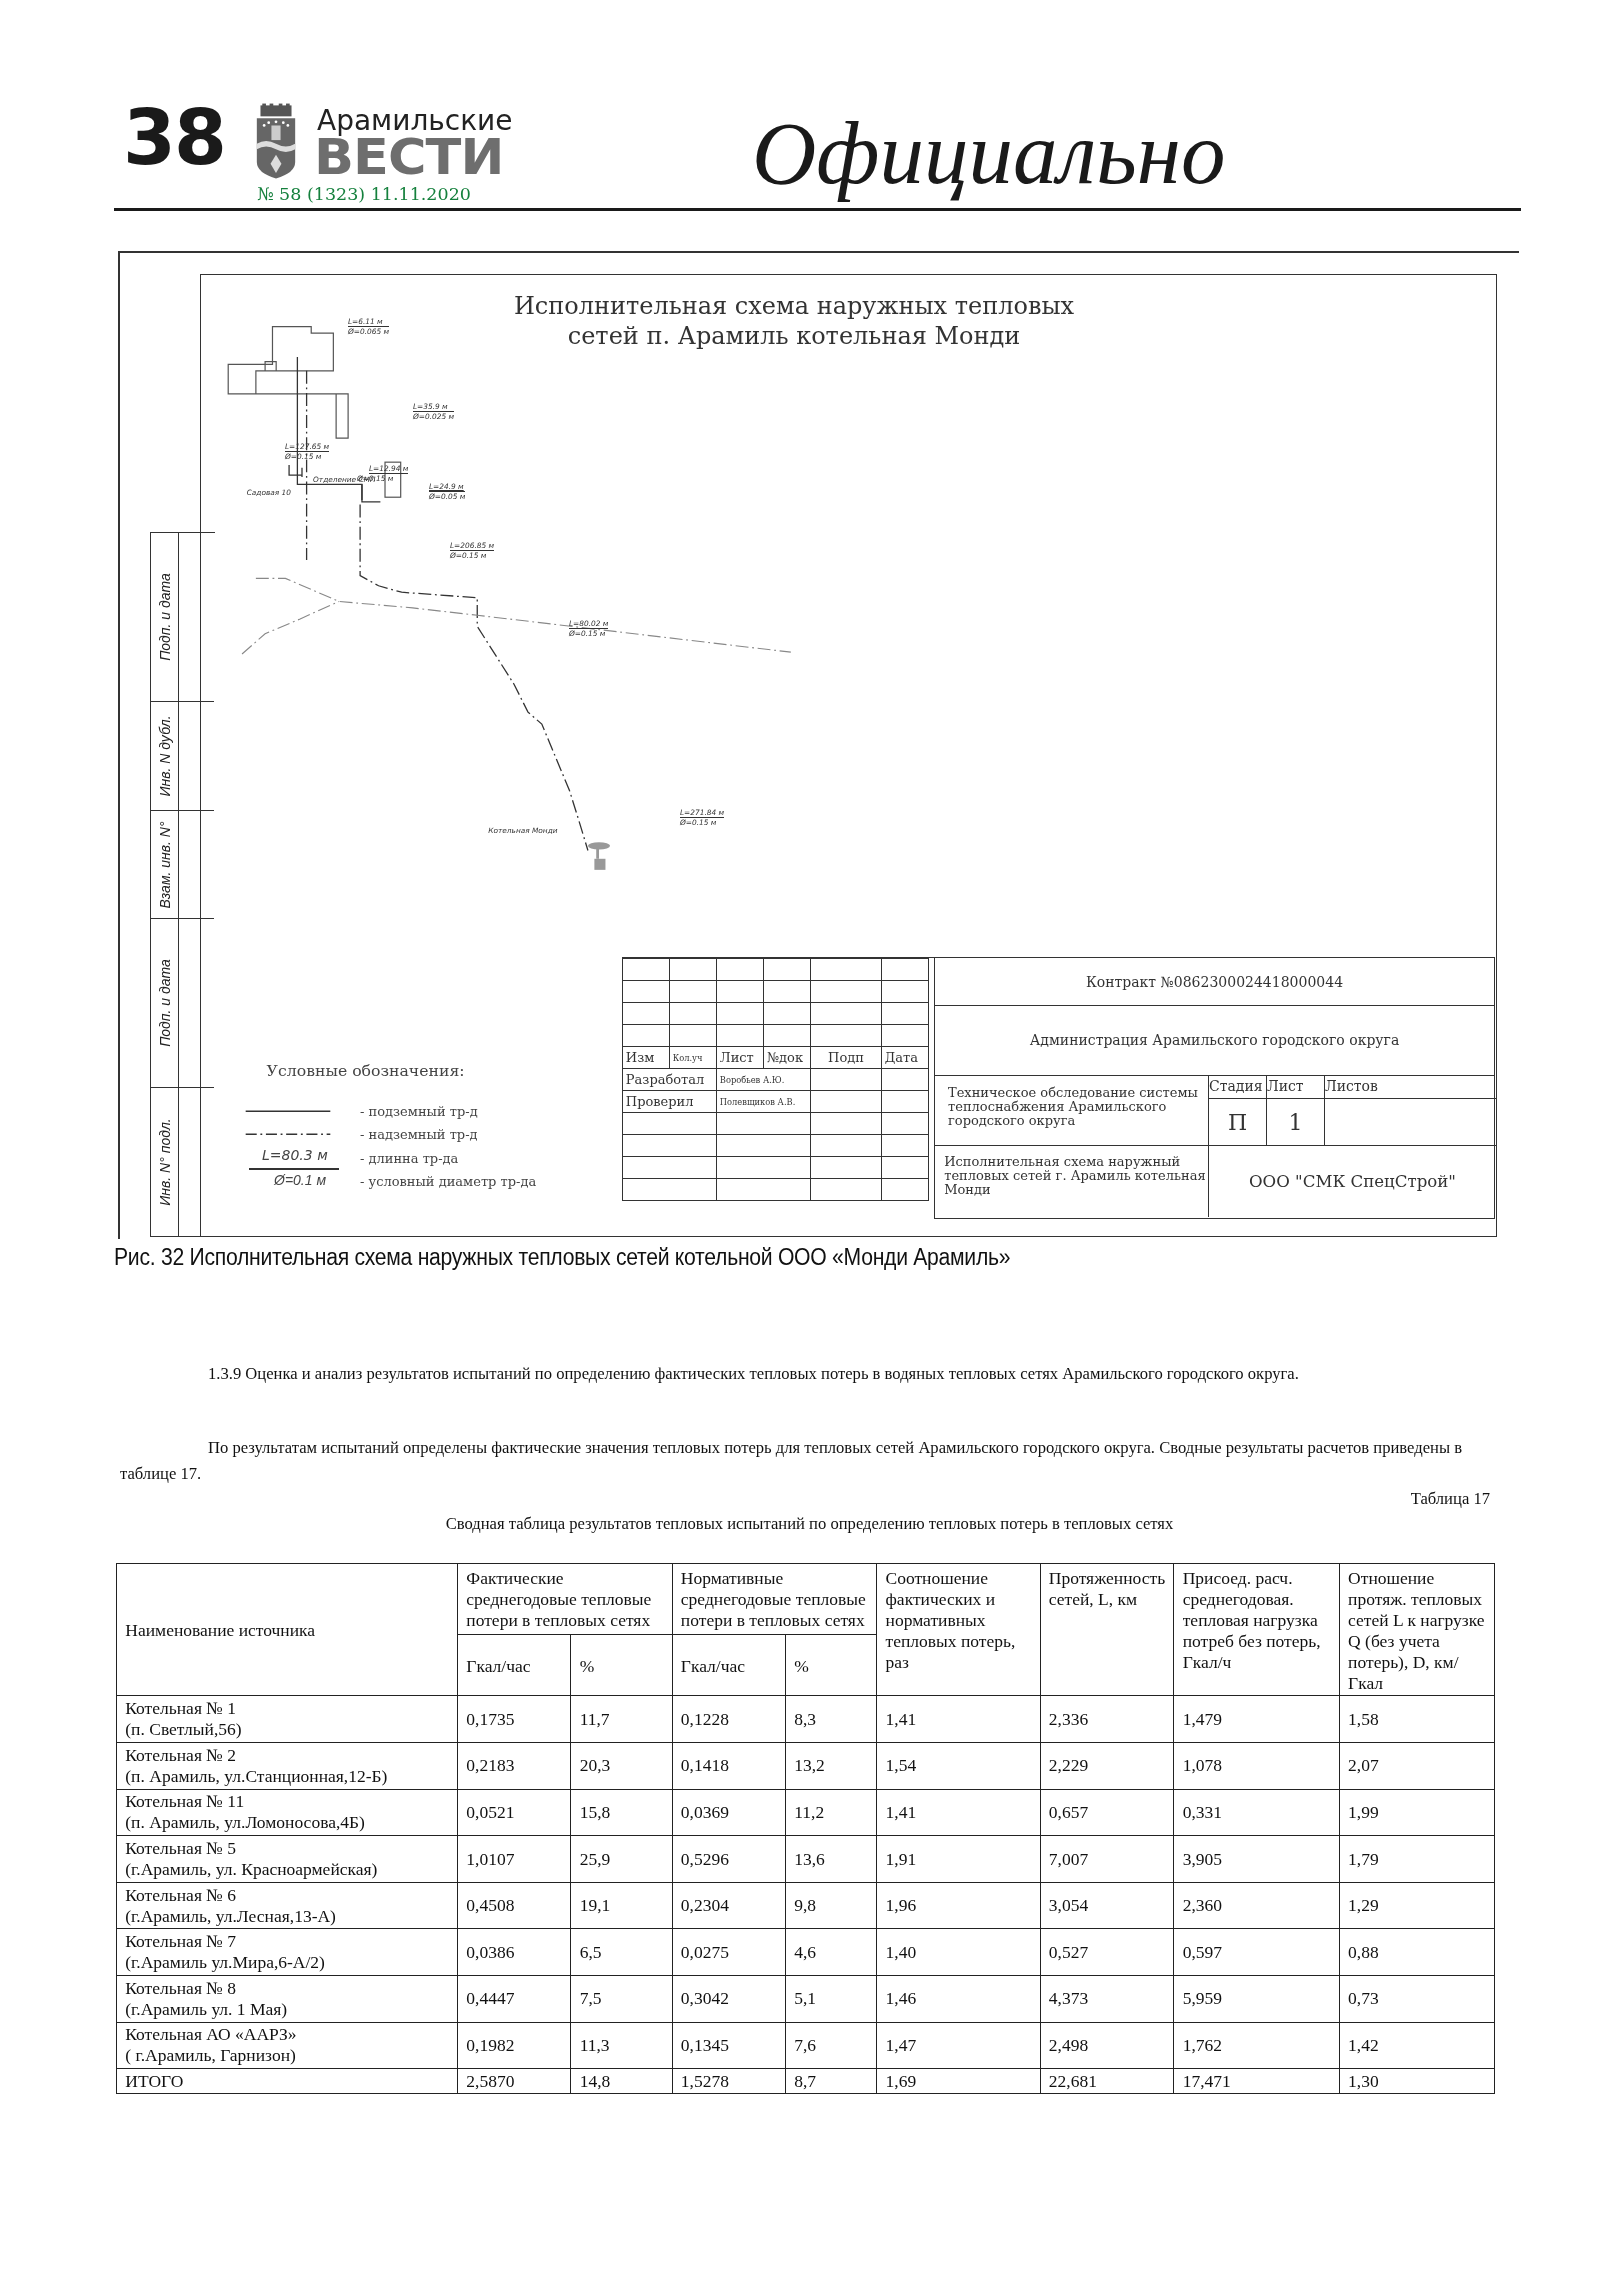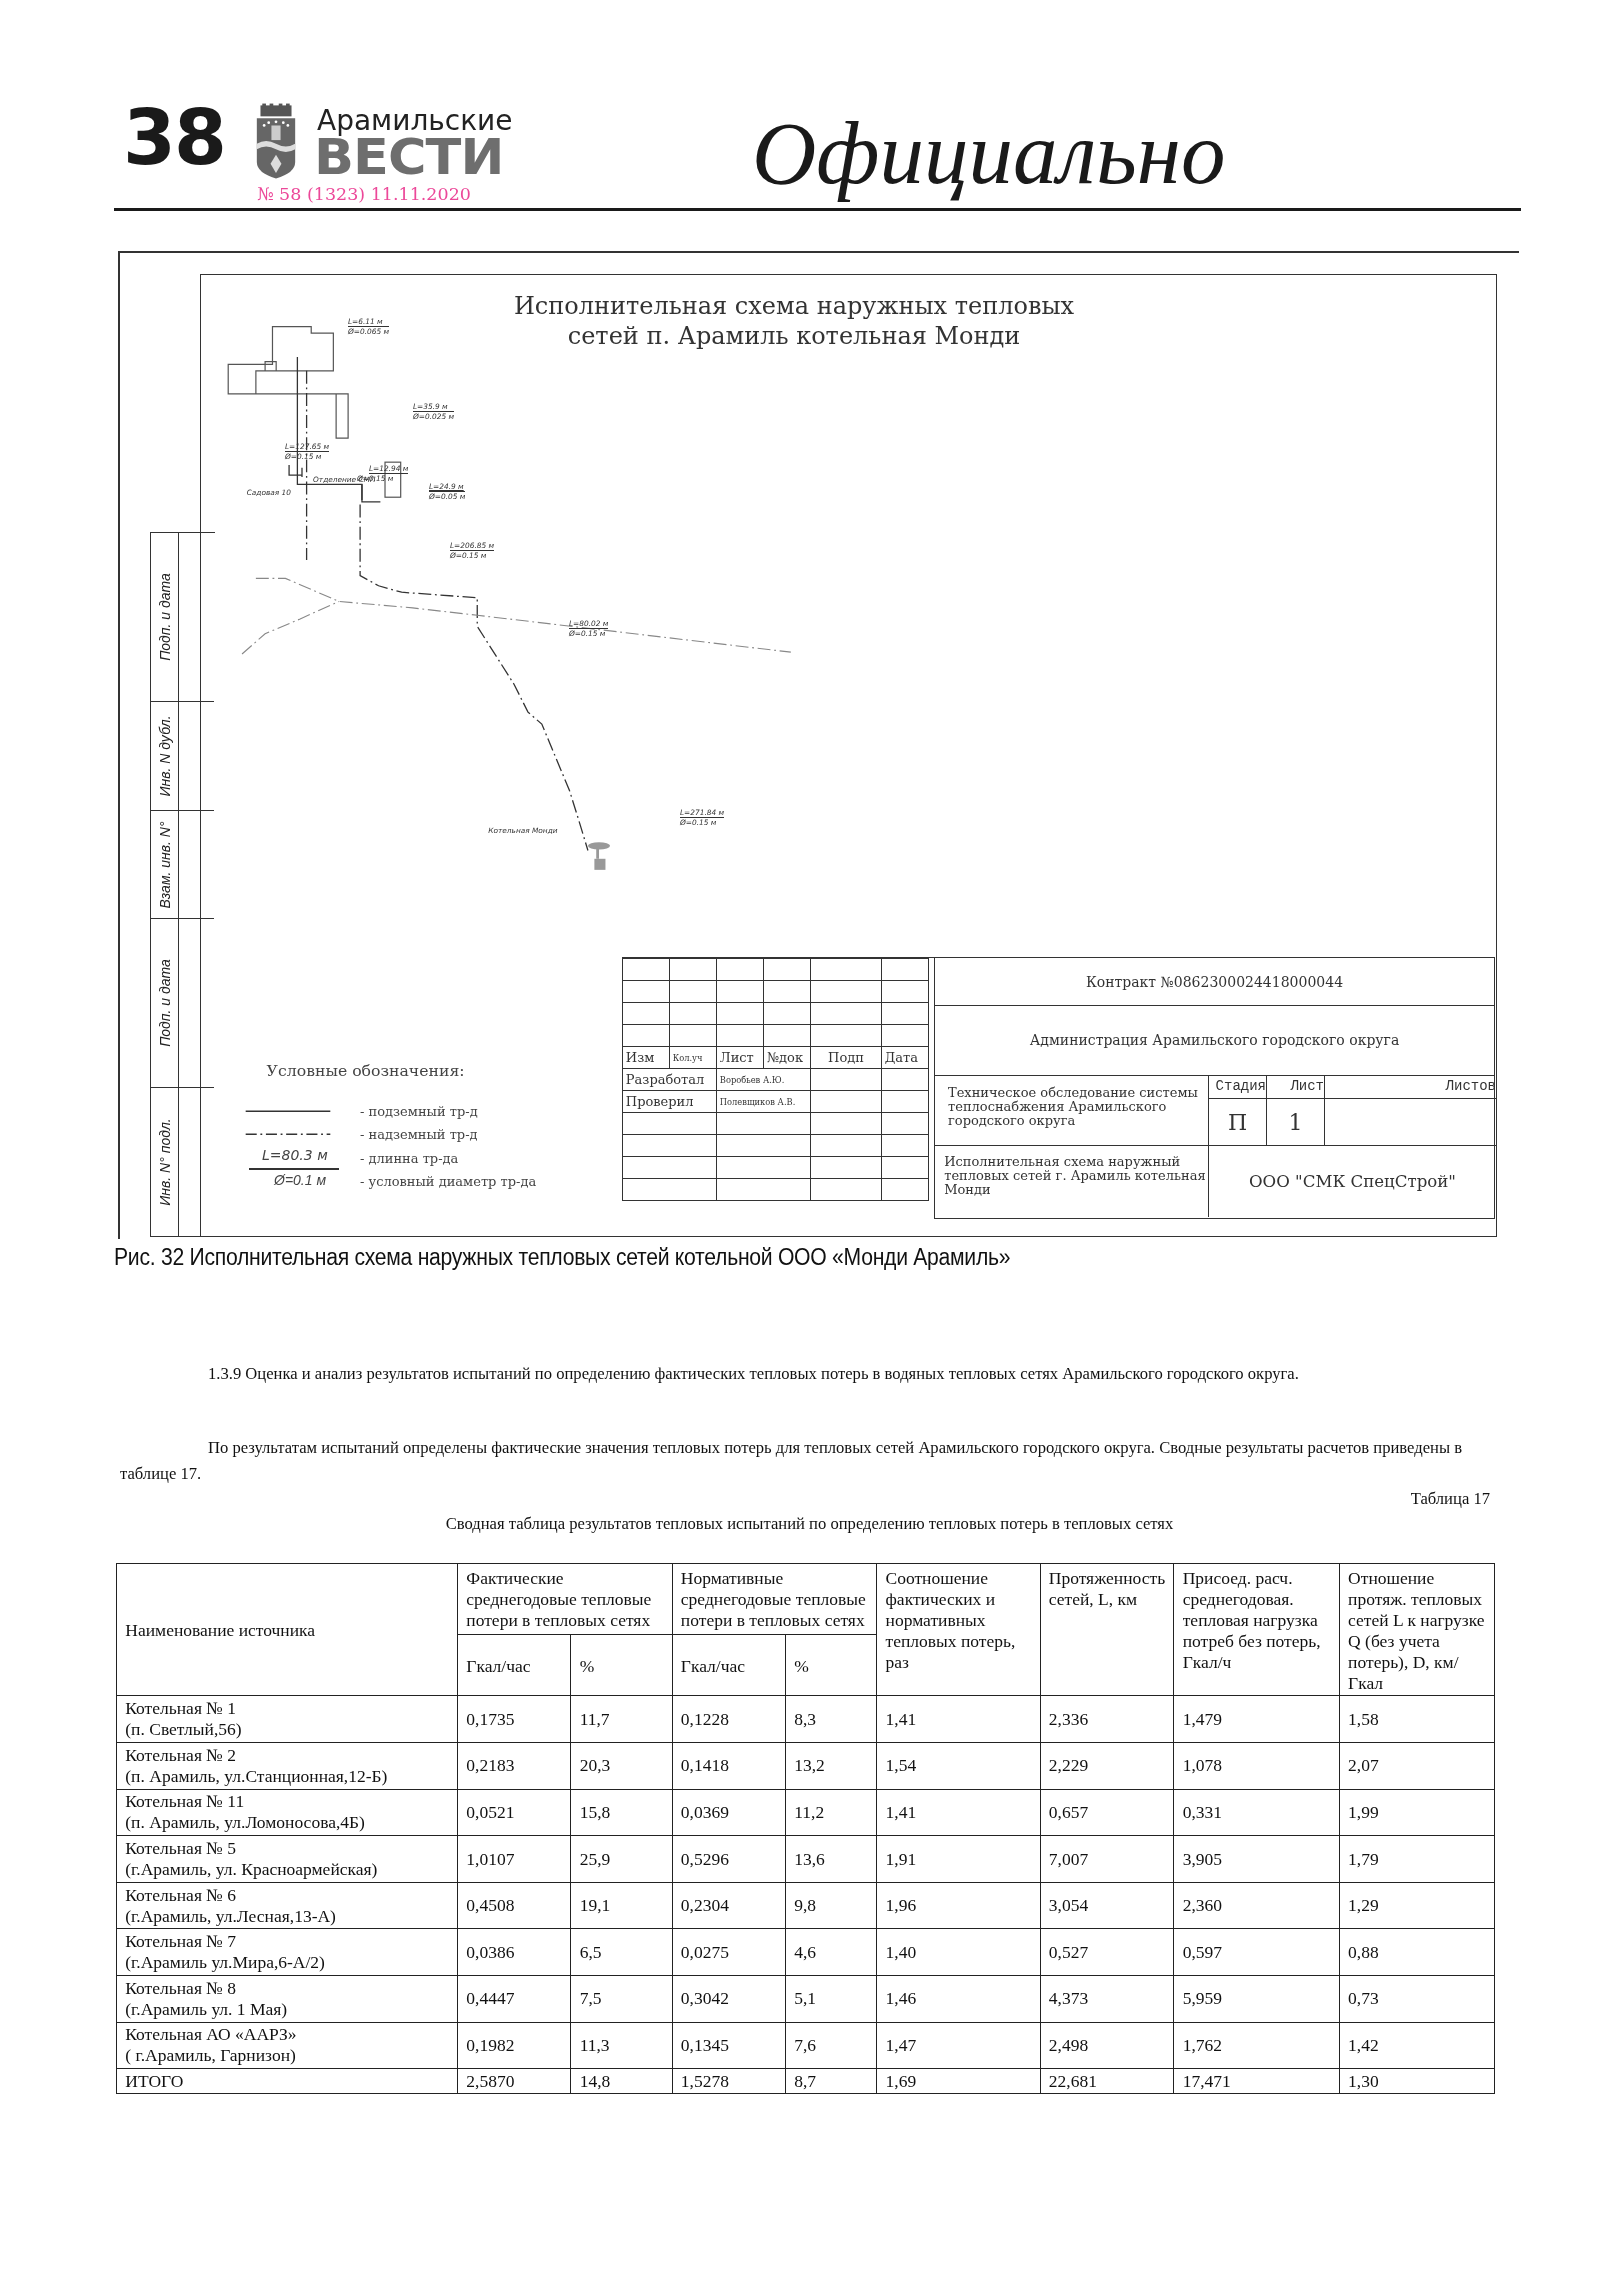--- a/index.html
+++ b/index.html
@@ -3,21 +3,21 @@
 <meta charset="utf-8">
 <style>
   html, body { margin: 0; padding: 0; background: #ffffff; }
   body { width: 1619px; height: 2290px; position: relative; overflow: hidden; color: #111; font-family: "Liberation Serif", serif; }
 
   
   .page-num { position: absolute; left: 123px; top: 100px; font-family: "DejaVu Sans", sans-serif; font-weight: bold; font-size: 76px; line-height: 1; letter-spacing: -1.8px; color: #1a1a1a; }
   .crest { position: absolute; left: 255px; top: 103px; width: 42px; width: 42px; height: 76px; }
   .logo-top { position: absolute; left: 317px; top: 107px; font-family: "DejaVu Sans", sans-serif; font-size: 28px; color: #222; line-height: 1; }
   .logo-main { position: absolute; left: 314px; top: 132px; font-family: "DejaVu Sans", sans-serif; font-weight: bold; font-size: 50px; line-height: 1; color: #6e6e6e; letter-spacing: -0.9px; transform: scaleX(1.05); transform-origin: left; }
-  .issue { position: absolute; left: 257px; top: 184px; font-family: "DejaVu Serif", serif; font-size: 17.5px; color: #ec4899; }
+  .issue { position: absolute; left: 257px; top: 184px; font-family: "DejaVu Serif", serif; font-size: 17.5px; color: #15803d; }
   .section-title { position: absolute; left: 752px; top: 109px; font-family: "Liberation Serif", serif; font-style: italic; font-size: 89px; line-height: 1; color: #1a1a1a; }
   .rule-top { position: absolute; left: 114px; top: 208px; width: 1407px; height: 2.8px; background: #1a1a1a; }
 
   
   .drawing-outer-top { position: absolute; left: 118px; top: 251px; width: 1401px; height: 1.8px; background: #333; }
   .drawing-outer-left { position: absolute; left: 118px; top: 251px; width: 1.8px; height: 988px; background: #333; }
   .sheet { position: absolute; left: 200px; top: 274px; width: 1297px; height: 963px; border: 1.8px solid #333; box-sizing: border-box; }
   .sidebar-table { position: absolute; left: 150px; top: 532px; width: 65px; height: 705px; border: 1.8px solid #333; border-right: none; box-sizing: border-box; }
   .sb-cell { position: absolute; left: 0; width: 63px; border-bottom: 1.8px solid #333; box-sizing: border-box; }
   .sb-cell:last-child { border-bottom: none; }
@@ -38,21 +38,21 @@
 
   
   .stamp { position: absolute; left: 622px; top: 957px; width: 873px; height: 261px; border-top: 1.8px solid #333; box-sizing: border-box; }
   table.stamp-left { position: absolute; left: 0; top: 0; border-collapse: collapse; }
   table.stamp-left td { border: 1.4px solid #333; height: 22px; padding: 0 2.8px; font-family: "DejaVu Serif", serif; font-size: 13px; color: #333; white-space: nowrap; overflow: hidden; box-sizing: border-box; }
   table.stamp-left td.sm { font-size: 8.3px; }
   .stamp-right { position: absolute; left: 312px; top: 0; width: 561px; height: 261px; border-left: 1.8px solid #333; border-right: 1.8px solid #333; border-bottom: 1.8px solid #333; box-sizing: border-box; font-family: "DejaVu Serif", serif; color: #333; }
   .sr-contract { position: absolute; left: 0; top: 0; width: 100%; height: 47px; border-bottom: 1.4px solid #333; display: flex; align-items: center; justify-content: center; font-size: 14px; }
   .sr-admin { position: absolute; left: 0; top: 47px; width: 100%; height: 70px; border-bottom: 1.4px solid #333; display: flex; align-items: center; justify-content: center; font-size: 14px; }
   .sr-tech { position: absolute; left: 0; top: 117px; width: 274px; height: 71px; border-bottom: 1.4px solid #333; border-right: 1.4px solid #333; font-size: 13px; line-height: 14px; padding: 11px 0 0 13px; box-sizing: border-box; }
-  .sr-stage-h, .sr-sheet-h, .sr-sheets-h { position: absolute; top: 117px; height: 24px; border-bottom: 1.4px solid #333; font-size: 14px; text-align: right; line-height: 22px; box-sizing: border-box; font-family: Liberation Mono, monospace; }
+  .sr-stage-h, .sr-sheet-h, .sr-sheets-h { position: absolute; top: 117px; height: 24px; border-bottom: 1.4px solid #333; font-size: 14px; text-align: left; line-height: 22px; box-sizing: border-box; }
   .sr-stage-h { left: 274px; width: 58px; border-right: 1.4px solid #333; }
   .sr-sheet-h { left: 332px; width: 58px; border-right: 1.4px solid #333; }
   .sr-sheets-h { left: 390px; width: 171px; }
   .sr-stage-v, .sr-sheet-v, .sr-sheets-v { position: absolute; top: 141px; height: 47px; border-bottom: 1.4px solid #333; font-size: 22px; text-align: center; line-height: 47px; box-sizing: border-box; }
   .sr-stage-v { left: 274px; width: 58px; border-right: 1.4px solid #333; }
   .sr-sheet-v { left: 332px; width: 58px; border-right: 1.4px solid #333; }
   .sr-sheets-v { left: 390px; width: 171px; }
   .sr-scheme { position: absolute; left: 0; top: 188px; width: 274px; height: 71px; border-right: 1.4px solid #333; font-size: 13px; line-height: 14px; padding: 9.2px 0 0 9.2px; box-sizing: border-box; }
   .sr-org { position: absolute; left: 274px; top: 188px; width: 287px; height: 71px; display: flex; align-items: center; justify-content: center; font-size: 16.6px; }
 

